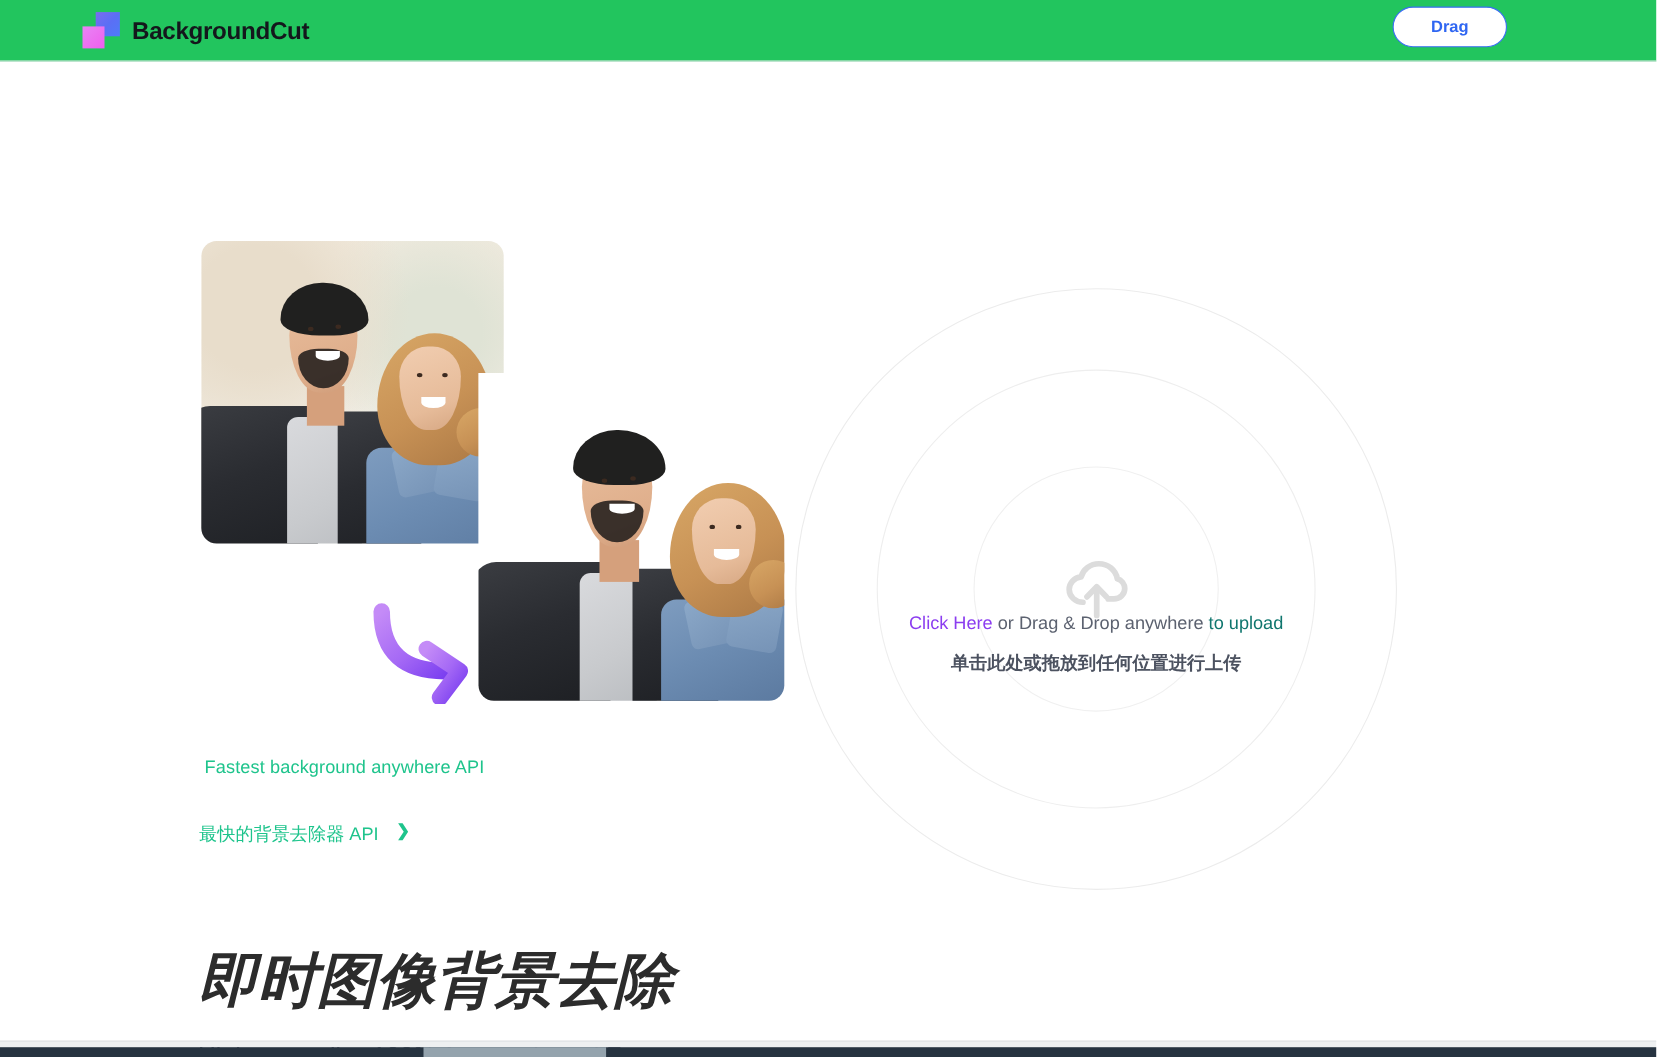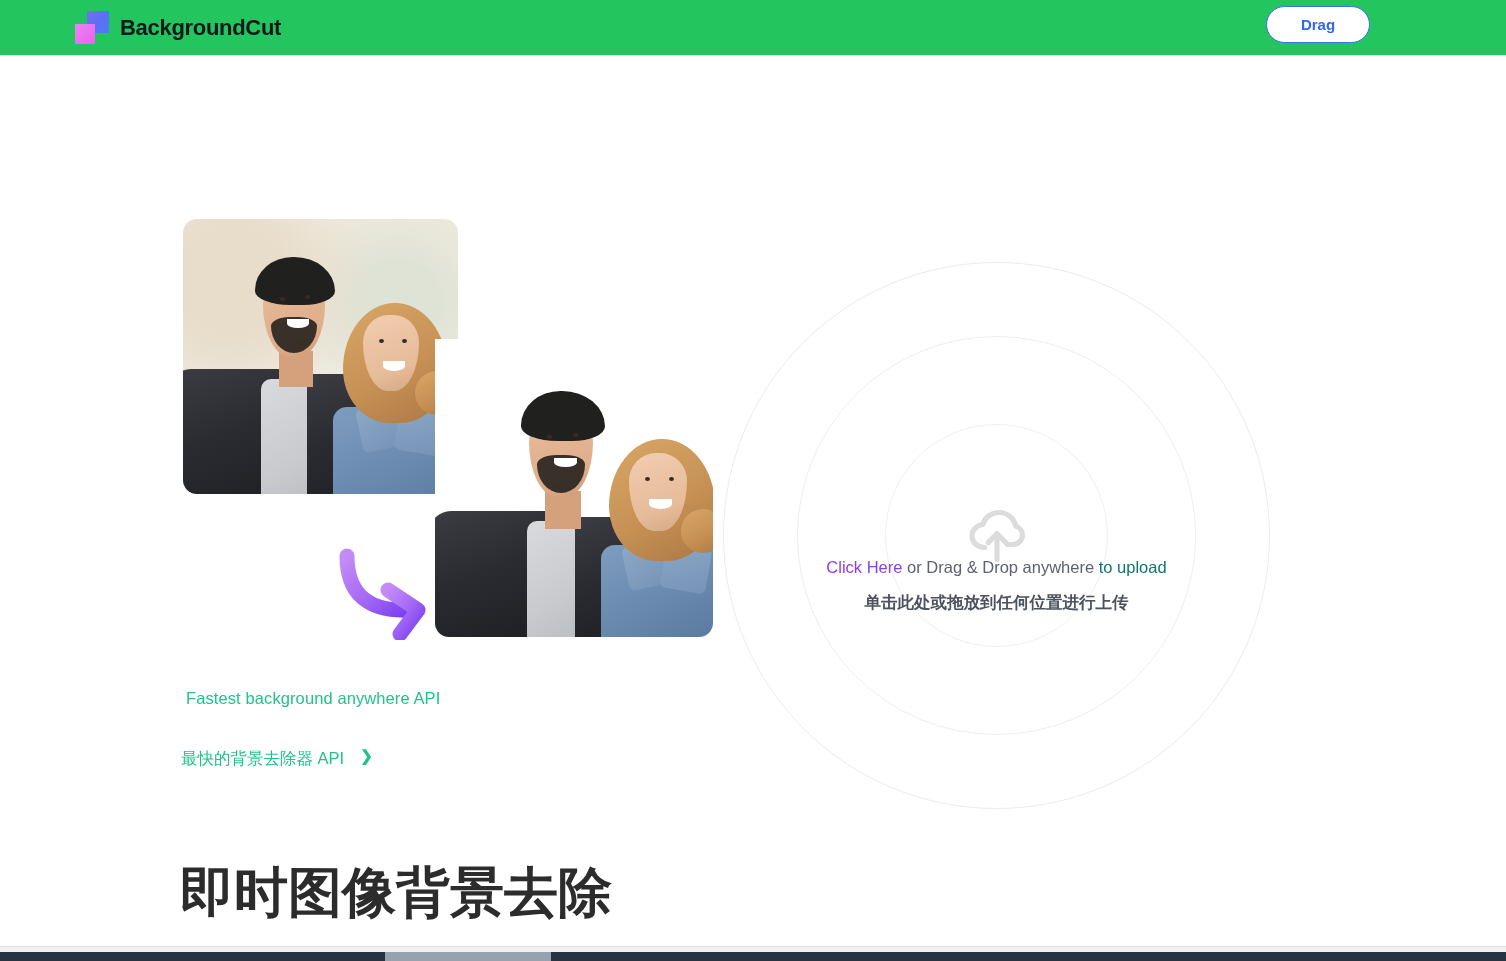--- a/index.html
+++ b/index.html
@@ -286,20 +286,21 @@
   .h1-zh {
     position: absolute;
     left: 180px; top: 805px;
     margin: 0;
     font-size: 54px;
     font-weight: 700;
     color: #2c2c2c;
     letter-spacing: 0px;
     white-space: nowrap;
     line-height: 1.15;
+    font-style: italic;
   }
   .sub-en {
     position: absolute;
     left: 180px; top: 891px;
     font-size: 22.5px;
     color: #5a6070;
     white-space: nowrap;
   }
 
   

